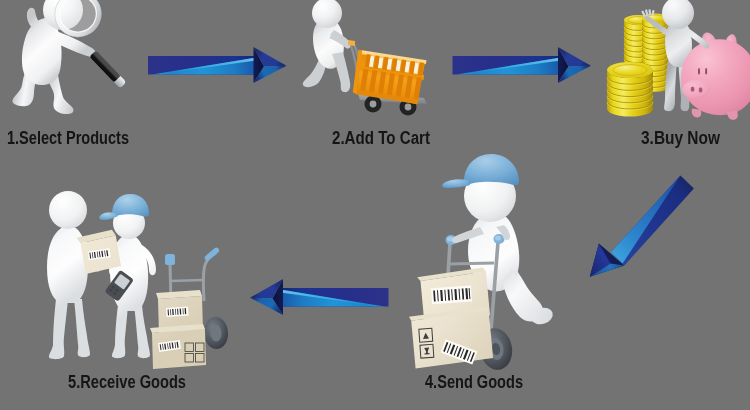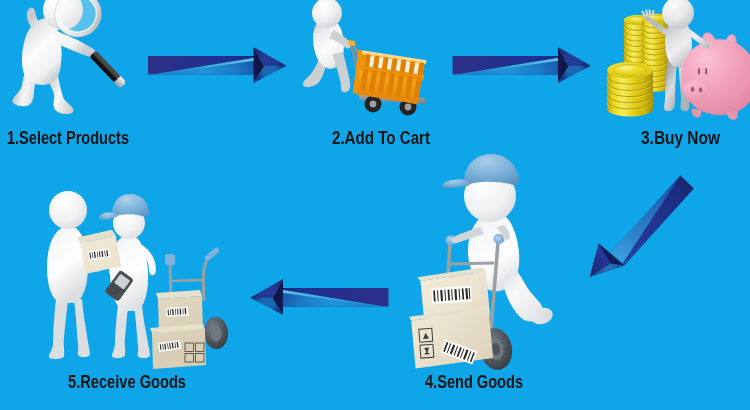--- a/index.html
+++ b/index.html
@@ -1,17 +1,17 @@
 <!DOCTYPE html>
 <html><head>
 <meta charset="utf-8">
 <style>
   html,body{margin:0;padding:0;background:#fff;}
   body{width:750px;height:410px;overflow:hidden;font-family:"Liberation Sans",sans-serif;}
-  .stage{position:relative;width:750px;height:410px;background:#0ea5e9;}
+  .stage{position:relative;width:750px;height:410px;background:#737373;}
   .node{position:absolute;}
   .caption{position:absolute;font-weight:bold;color:#151515;white-space:nowrap;
            font-size:17.5px;line-height:17.5px;transform-origin:left top;}
   svg{display:block;overflow:visible;}
 </style>
 </head>
 <body>
 
 <div class="stage">
   <svg class="node" id="fig1" style="left:0px;top:0px;" width="160" height="130" viewBox="0 0 160 130" xmlns="http://www.w3.org/2000/svg">

